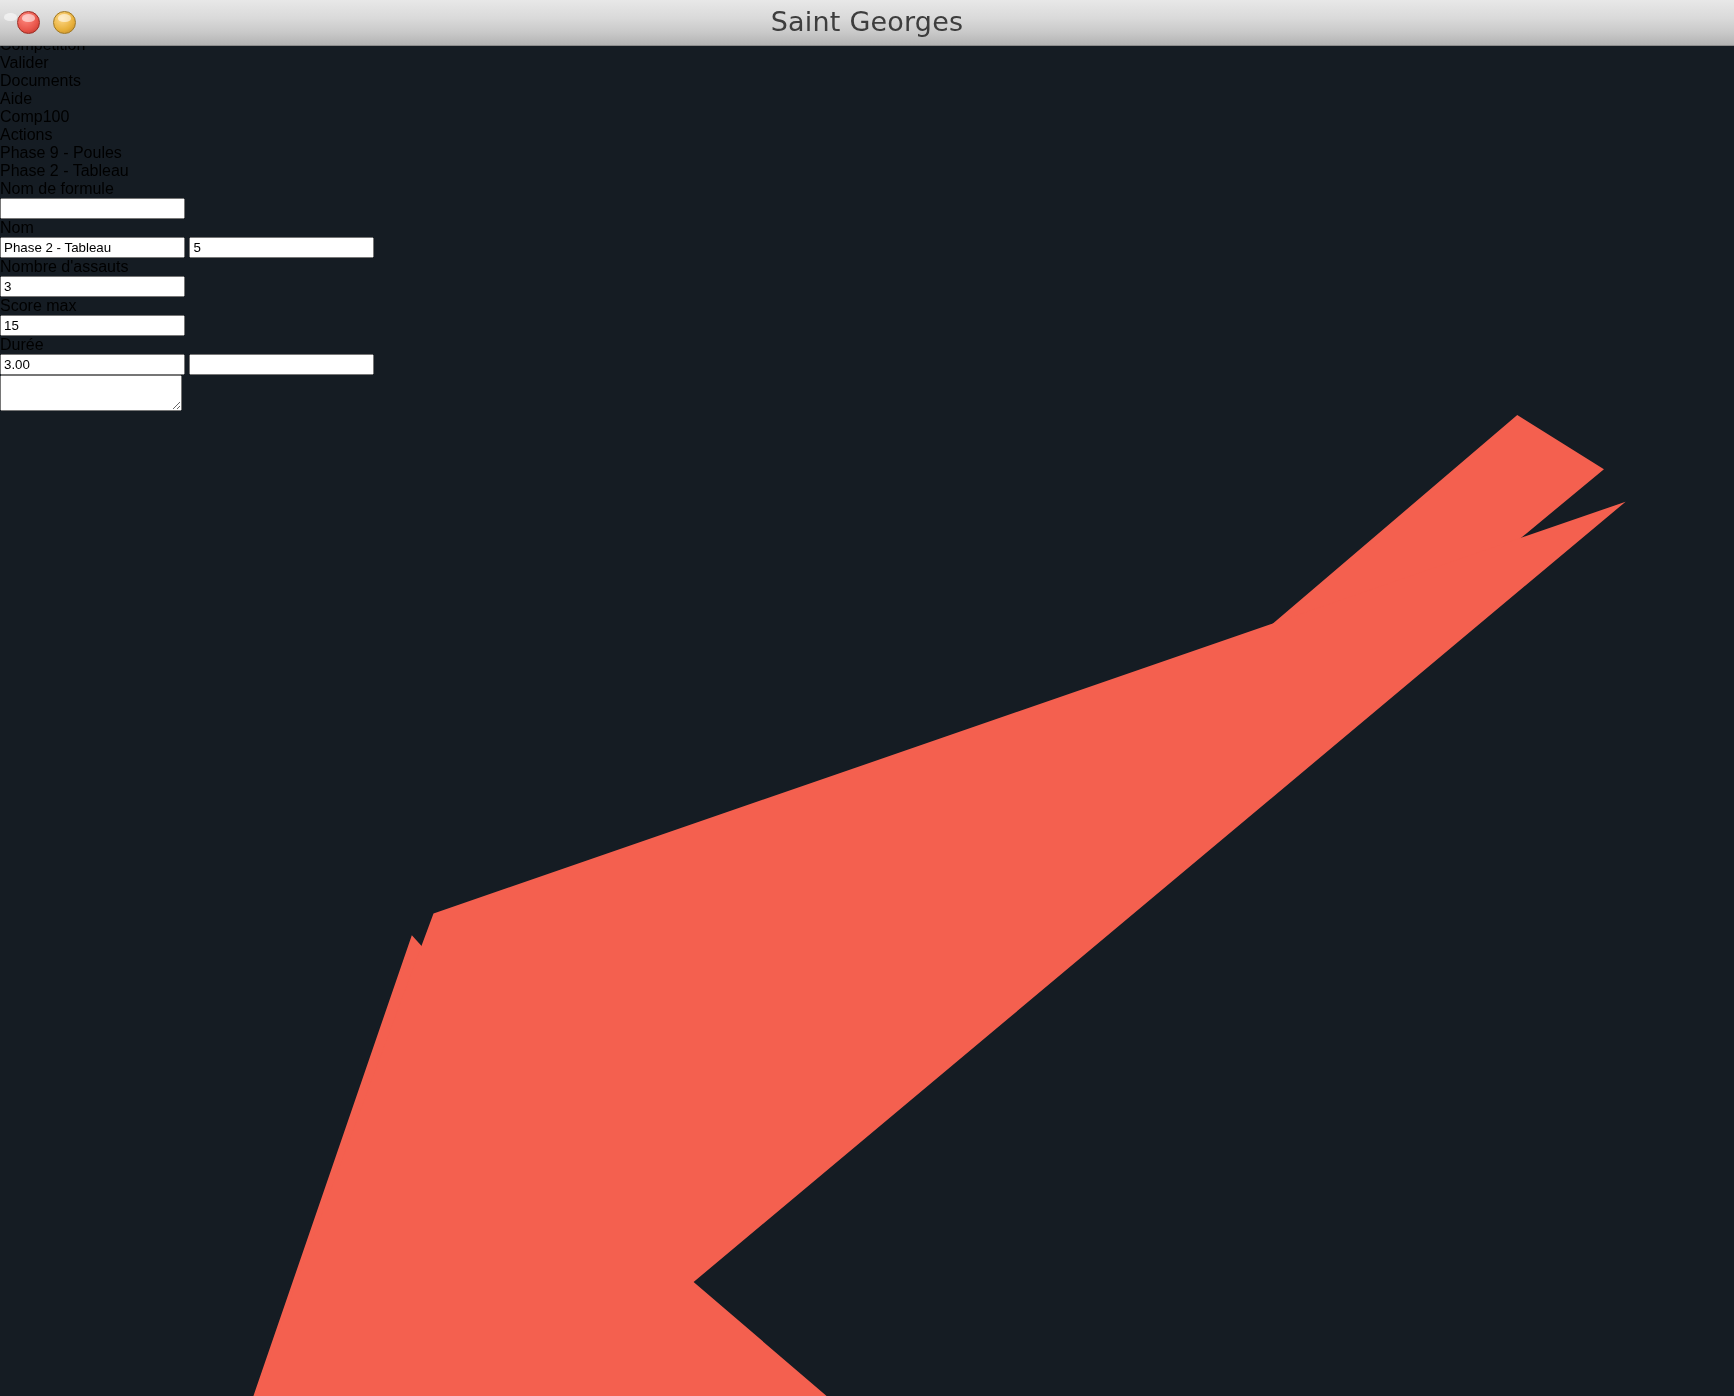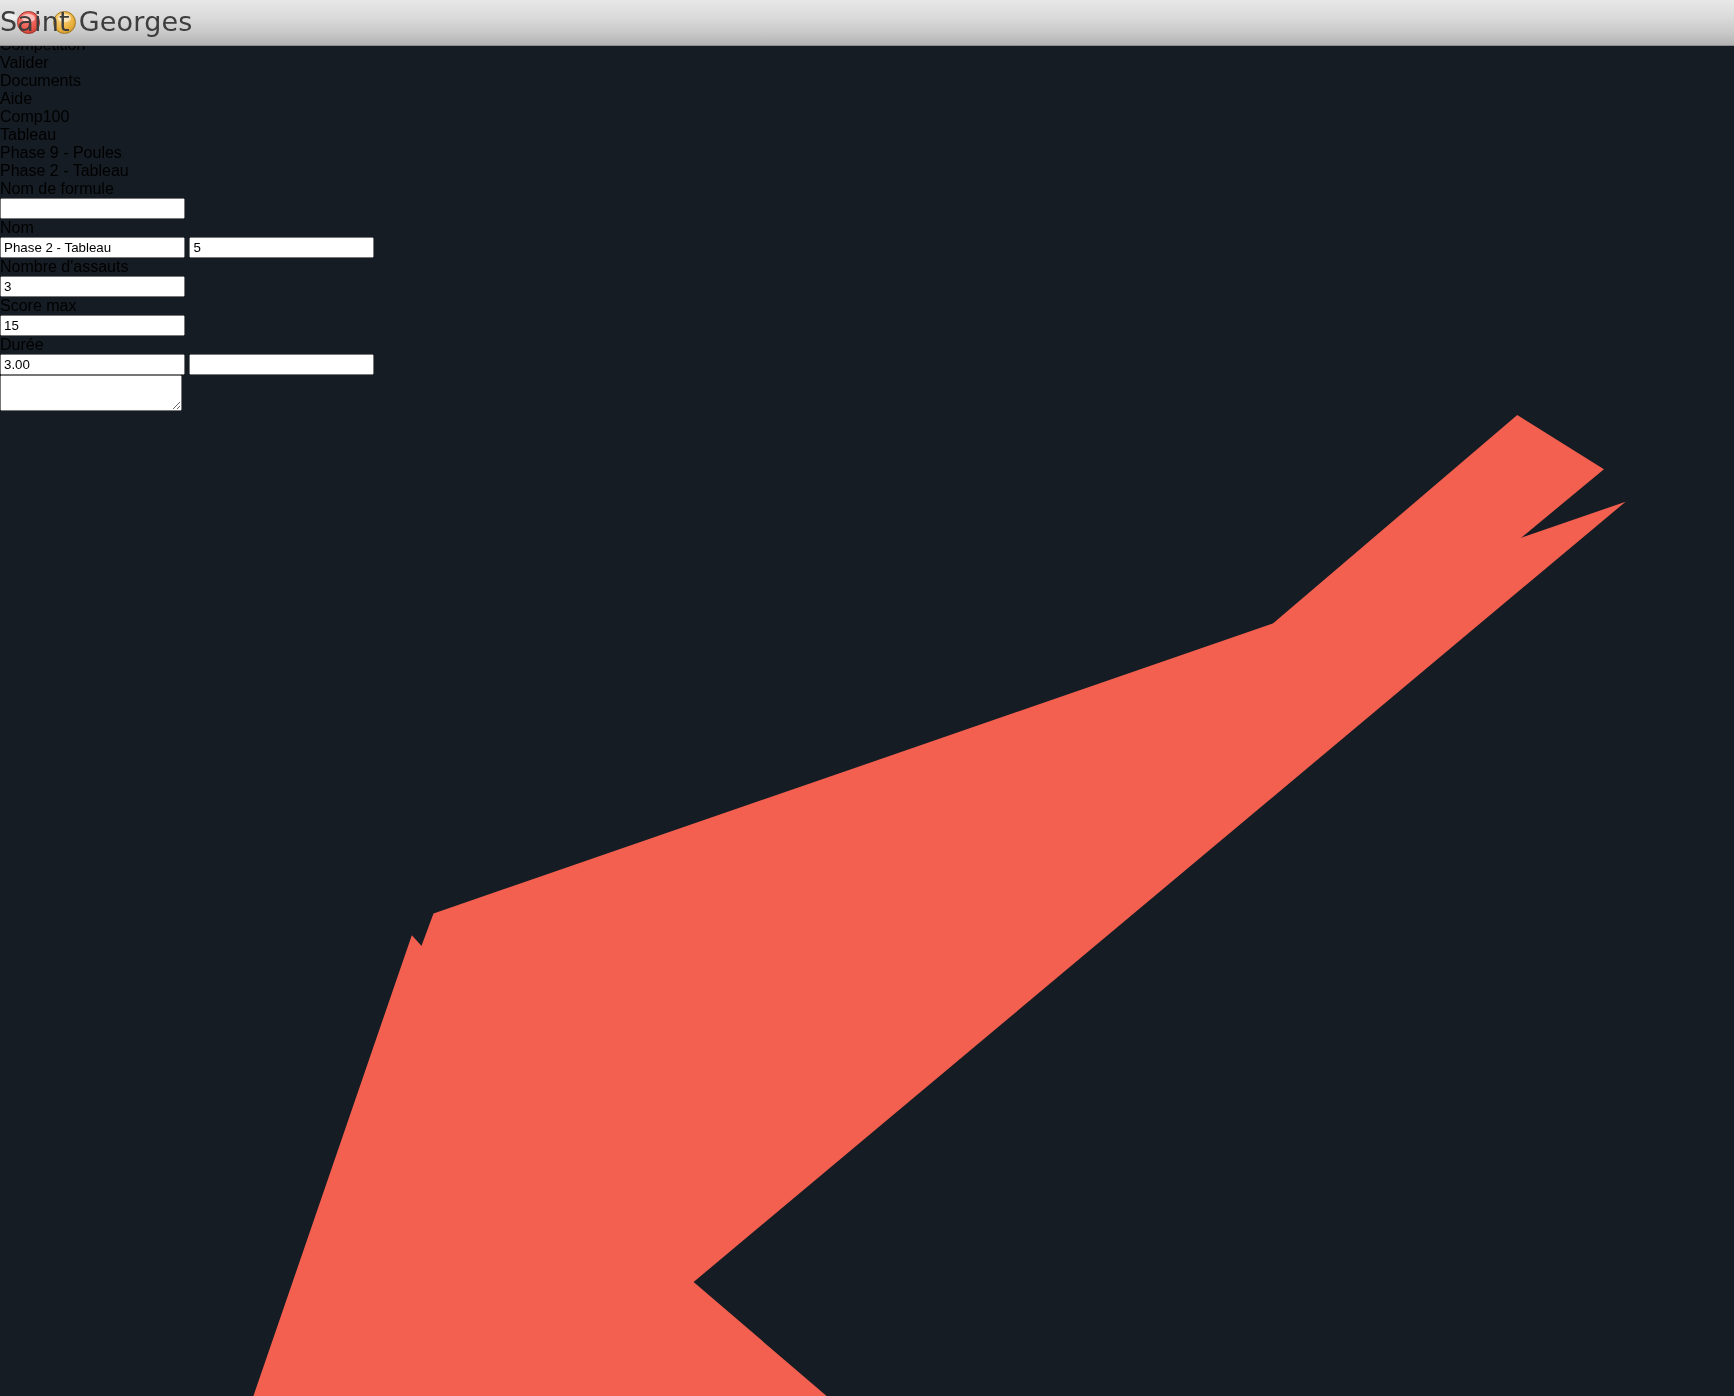--- a/index.html
+++ b/index.html
@@ -32,20 +32,21 @@
     height: 46px;
     background: linear-gradient(to bottom, #e8e8e8 0%, #d9d9d9 42%, #c9c9c9 72%, #b3b3b3 100%);
     border-bottom: 1px solid #8d8d8d;
     box-sizing: border-box;
   }
   #title-text {
     position: absolute;
     left: 0; top: 0;
     width: 1734px;
     line-height: 44px;
+    text-align: center;
     font-size: 27px;
     color: #3d3d3d;
     font-family: "DejaVu Sans", sans-serif;
     letter-spacing: 0.2px;
   }
   .traffic {
     position: absolute;
     top: 11px;
     width: 23px;
     height: 23px;
@@ -491,21 +492,21 @@
 
   
   <div id="sidebar">
     <div id="comp-select">
       <div id="comp-label">Comp100</div>
       <div class="combo-btn" id="comp-combo-btn">
         <span class="combo-arrow"></span>
       </div>
     </div>
     <div id="sidebar-divider"></div>
-    <div id="valider-btn">Tableau</div>
+    <div id="valider-btn">Actions</div>
   </div>
 
   
   <div id="main-panel"></div>
 
   
   <div id="add-phase-btn">
     <span class="bar-h"></span>
     <span class="bar-v"></span>
   </div>

